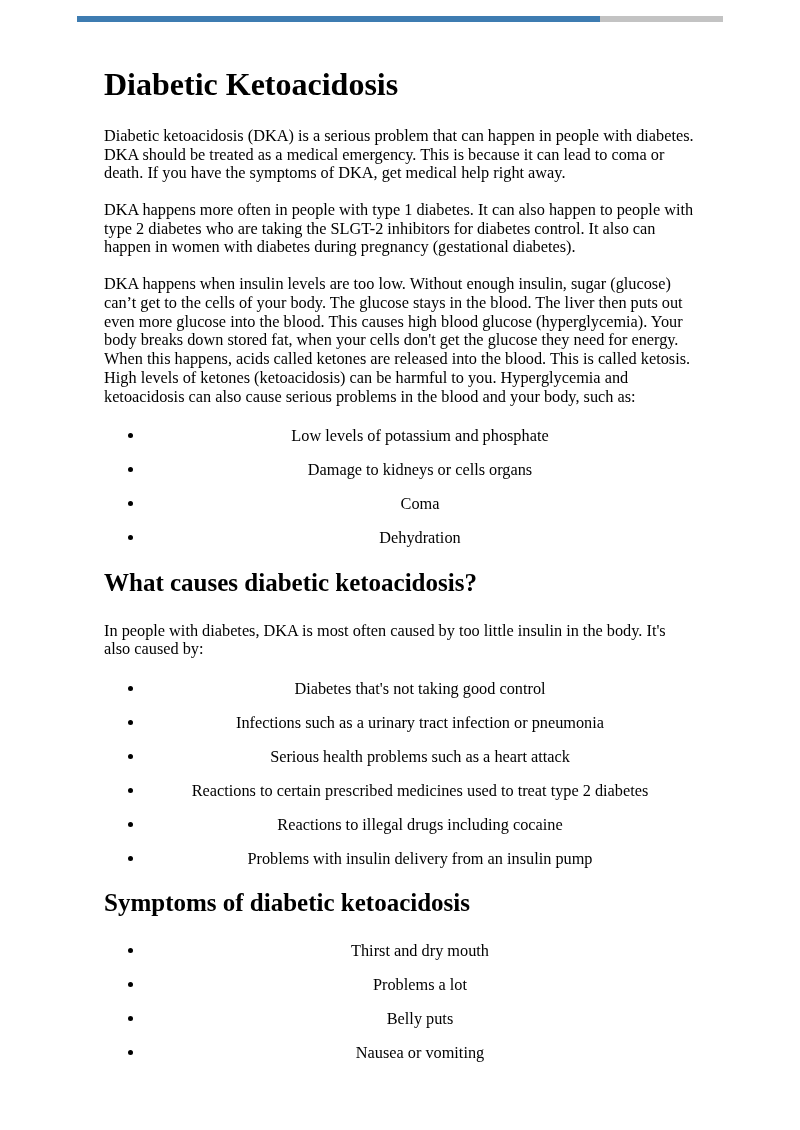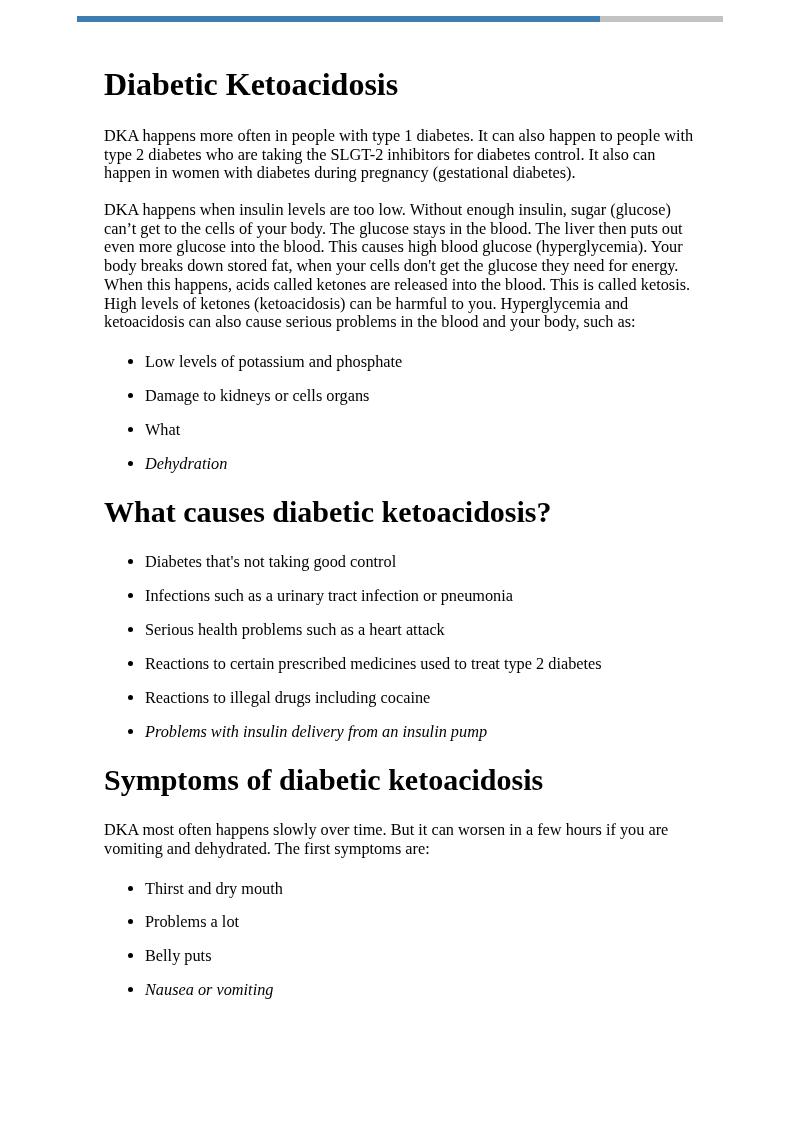--- a/index.html
+++ b/index.html
@@ -36,72 +36,74 @@
   .content{
     position:absolute;left:104px;top:50px;width:591px;margin-top:16px;
   }
   h1{
     font-family:"Liberation Serif", serif;
     font-size:32px;font-weight:bold;line-height:1.15;
     margin:0 0 24px 0;
   }
   h2{
     font-family:"Liberation Serif", serif;
-    font-size:30px;font-weight:bold;line-height:1.15;
+    font-size:25px;font-weight:bold;line-height:1.15;
     margin:19px 0 24px 0;
   }
   p{
     font-size:16.3px;line-height:1.15;
     margin:0 0 18px 0;
   }
   ul{
     margin:21px 0 21px 0;
     padding-left:41px;
     list-style-type:disc;
+    text-align:center;
   }
   li{
     font-size:16.3px;line-height:1.16;
     margin-bottom:15px;
   }
-  li:last-child{margin-bottom:0;font-style:italic;}
+  li:last-child{margin-bottom:0;}
 </style>
 </head>
 <body>
 
 <div class="rule rule-top"></div>
 
 <div class="content">
 
   <h1>Diabetic Ketoacidosis</h1>
 
+  <p>Diabetic ketoacidosis (DKA) is a serious problem that can happen in people with diabetes. DKA should be treated as a medical emergency. This is because it can lead to coma or death. If you have the symptoms of DKA, get medical help right away.</p>
   <p>DKA happens more often in people with type 1 diabetes. It can also happen to people with type 2 diabetes who are taking the SLGT-2 inhibitors for diabetes control. It also can happen in women with diabetes during pregnancy (gestational diabetes).</p>
   <p>DKA happens when insulin levels are too low. Without enough insulin, sugar (glucose) can’t get to the cells of your body. The glucose stays in the blood. The liver then puts out even more glucose into the blood. This causes high blood glucose (hyperglycemia). Your body breaks down stored fat, when your cells don't get the glucose they need for energy. When this happens, acids called ketones are released into the blood. This is called ketosis. High levels of ketones (ketoacidosis) can be harmful to you. Hyperglycemia and ketoacidosis can also cause serious problems in the blood and your body, such as:</p>
 
   <ul>
     <li>Low levels of potassium and phosphate</li>
     <li>Damage to kidneys or cells organs</li>
-    <li>What</li>
+    <li>Coma</li>
     <li>Dehydration</li>
   </ul>
 
   <h2>What causes diabetic ketoacidosis?</h2>
 
+  <p>In people with diabetes, DKA is most often caused by too little insulin in the body. It's also caused by:</p>
 
   <ul>
     <li>Diabetes that's not taking good control</li>
     <li>Infections such as a urinary tract infection or pneumonia</li>
     <li>Serious health problems such as a heart attack</li>
     <li>Reactions to certain prescribed medicines used to treat type 2 diabetes</li>
     <li>Reactions to illegal drugs including cocaine</li>
     <li>Problems with insulin delivery from an insulin pump</li>
   </ul>
 
   <h2>Symptoms of diabetic ketoacidosis</h2>
 
-  <p>DKA most often happens slowly over time. But it can worsen in a few hours if you are vomiting and dehydrated. The first symptoms are:</p>
 
   <ul>
     <li>Thirst and dry mouth</li>
     <li>Problems a lot</li>
     <li>Belly puts</li>
     <li>Nausea or vomiting</li>
   </ul>
 
 </div>
 

